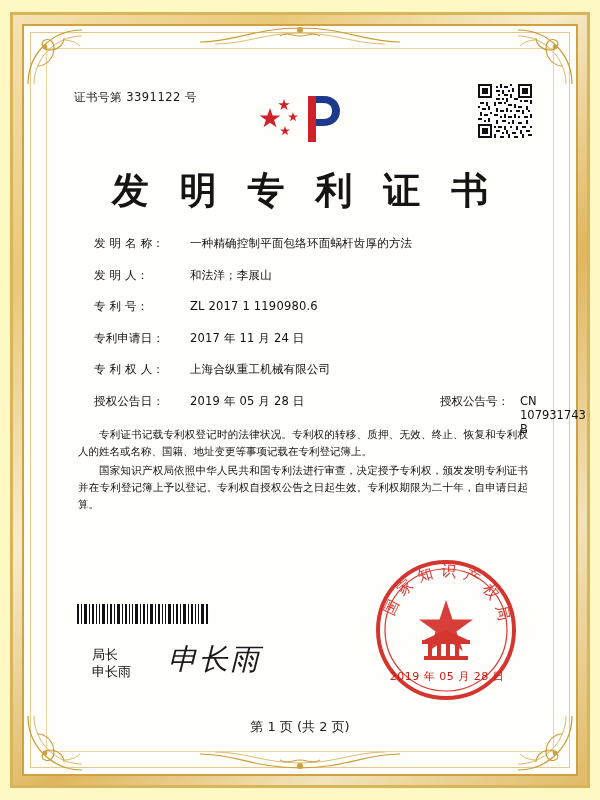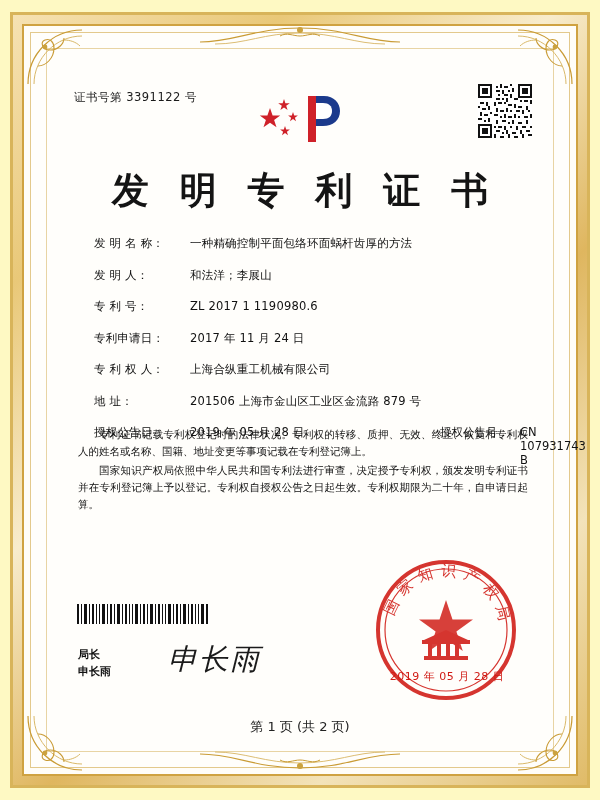--- a/index.html
+++ b/index.html
@@ -185,27 +185,26 @@
     position: absolute;
     left: 20px;
     bottom: 118px;
     width: 134px;
     height: 20px;
   }
 
   
   .sign-block {
     position: absolute;
-    left: 22px;
+    left: 36px;
     bottom: 62px;
-    font-size: 11px;
+    font-size: 13px;
     font-family: "DejaVu Sans", sans-serif;
     color: #111;
     line-height: 17px;
-    font-weight: bold;
   }
   .sign-script {
     position: absolute;
     left: 112px;
     bottom: 62px;
     font-size: 29px;
     color: #1b1b1b;
     font-family: "DejaVu Serif", serif;
     font-style: italic;
     letter-spacing: 2px;
@@ -441,24 +440,20 @@
         <span class="val">ZL 2017 1 1190980.6</span>
       </div>
       <div class="row">
         <span class="lbl">专利申请日：</span>
         <span class="val">2017 年 11 月 24 日</span>
       </div>
       <div class="row">
         <span class="lbl">专 利 权 人：</span>
         <span class="val">上海合纵重工机械有限公司</span>
       </div>
-      <div class="row">
-        <span class="lbl">地 址：</span>
-        <span class="val">201506 上海市金山区工业区金流路 879 号</span>
-      </div>
       <div class="row split">
         <span class="lbl">授权公告日：</span>
         <span class="val">2019 年 05 月 28 日</span>
         <span class="lbl2">授权公告号：</span>
         <span class="val2">CN 107931743 B</span>
       </div>
     </div>
 
     <div class="paras">
       <p>专利证书记载专利权登记时的法律状况。专利权的转移、质押、无效、终止、恢复和专利权人的姓名或名称、国籍、地址变更等事项记载在专利登记簿上。</p>

